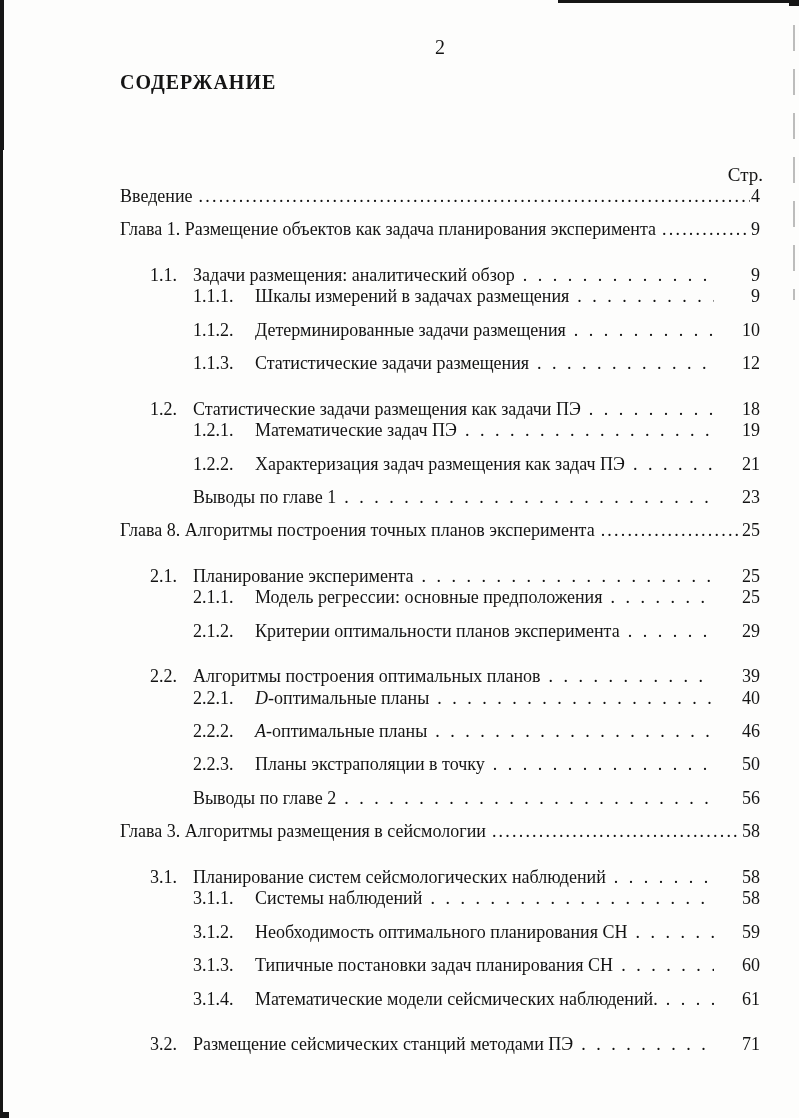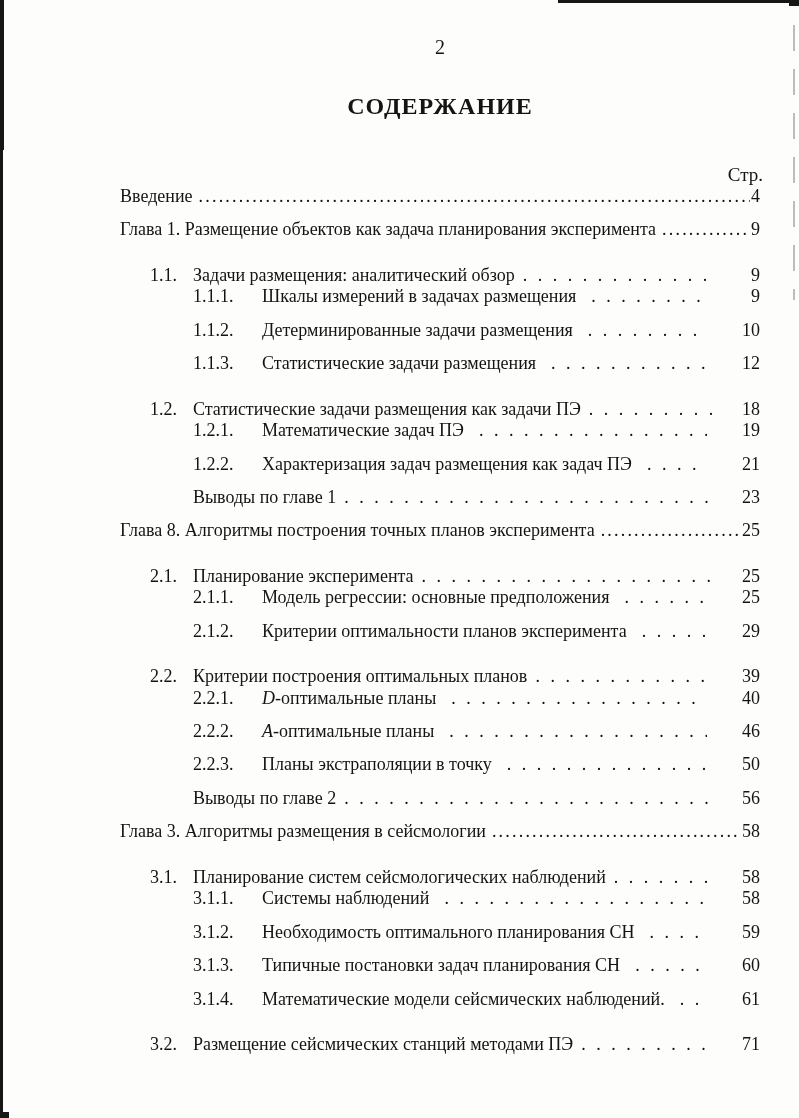--- a/index.html
+++ b/index.html
@@ -17,30 +17,30 @@
   .art-topright{left:558px;top:0;width:241px;height:3px;}
   .art-topright-corner{left:789px;top:0;width:10px;height:6px;}
   .art-right-dashes{
     position:absolute;left:793px;top:25px;width:2px;height:275px;
     background:repeating-linear-gradient(180deg,
       rgba(110,110,110,.45) 0 26px, rgba(110,110,110,0) 26px 44px);
   }
   
   .pagenum{position:absolute;left:120px;top:37px;width:640px;text-align:center;
     font-size:20px;line-height:20px;}
-  .doctitle{position:absolute;left:120px;top:96px;width:640px;text-align:center;
-    font-size:24px;line-height:20px;font-weight:bold;letter-spacing:1px;}
+  .doctitle{position:absolute;left:120px;top:72px;width:640px;
+    font-size:20px;line-height:20px;font-weight:bold;letter-spacing:1px;}
   .strhdr{position:absolute;top:165px;right:36px;font-size:19px;line-height:20px;}
   
   .toc{position:absolute;left:120px;top:180px;width:640px;}
   .row{display:flex;align-items:baseline;height:33.45px;line-height:33.45px;
     font-size:18px;white-space:nowrap;}
   .indent-0{padding-left:0;}
   .indent-1{padding-left:30px;}
-  .indent-2{padding-left:73px;gap:7px;}
+  .indent-2{padding-left:73px;}
   .num{flex:none;}
   .indent-1 .num{width:43px;margin-top:12px;}
   .indent-2 .num{width:62px;}
   .ttl{flex:none;}
   .ttl i{font-style:italic;}
   .leader{flex:1 1 auto;min-width:0;overflow:hidden;}
   .dense .leader{letter-spacing:2.2px;margin-left:6px;margin-right:1px;}
   .spaced .leader{letter-spacing:10.5px;margin-left:8px;margin-right:10px;}
   .page{flex:none;}
   .spaced .page{min-width:36px;text-align:right;}
@@ -142,21 +142,21 @@
     <span class="page">25</span>
   </div>
       <div class="row indent-2 spaced">
     <span class="num">2.1.2.</span>
     <span class="ttl"><span>Критерии оптимальности планов эксперимента</span></span>
     <span class="leader">......................................................................</span>
     <span class="page">29</span>
   </div>
       <div class="row indent-1 spaced">
     <span class="num">2.2.</span>
-    <span class="ttl"><span>Критерии построения оптимальных планов</span></span>
+    <span class="ttl"><span>Алгоритмы построения оптимальных планов</span></span>
     <span class="leader">......................................................................</span>
     <span class="page">39</span>
   </div>
       <div class="row indent-2 spaced">
     <span class="num">2.2.1.</span>
     <span class="ttl"><i>D</i><span>-оптимальные планы</span></span>
     <span class="leader">......................................................................</span>
     <span class="page">40</span>
   </div>
       <div class="row indent-2 spaced">

